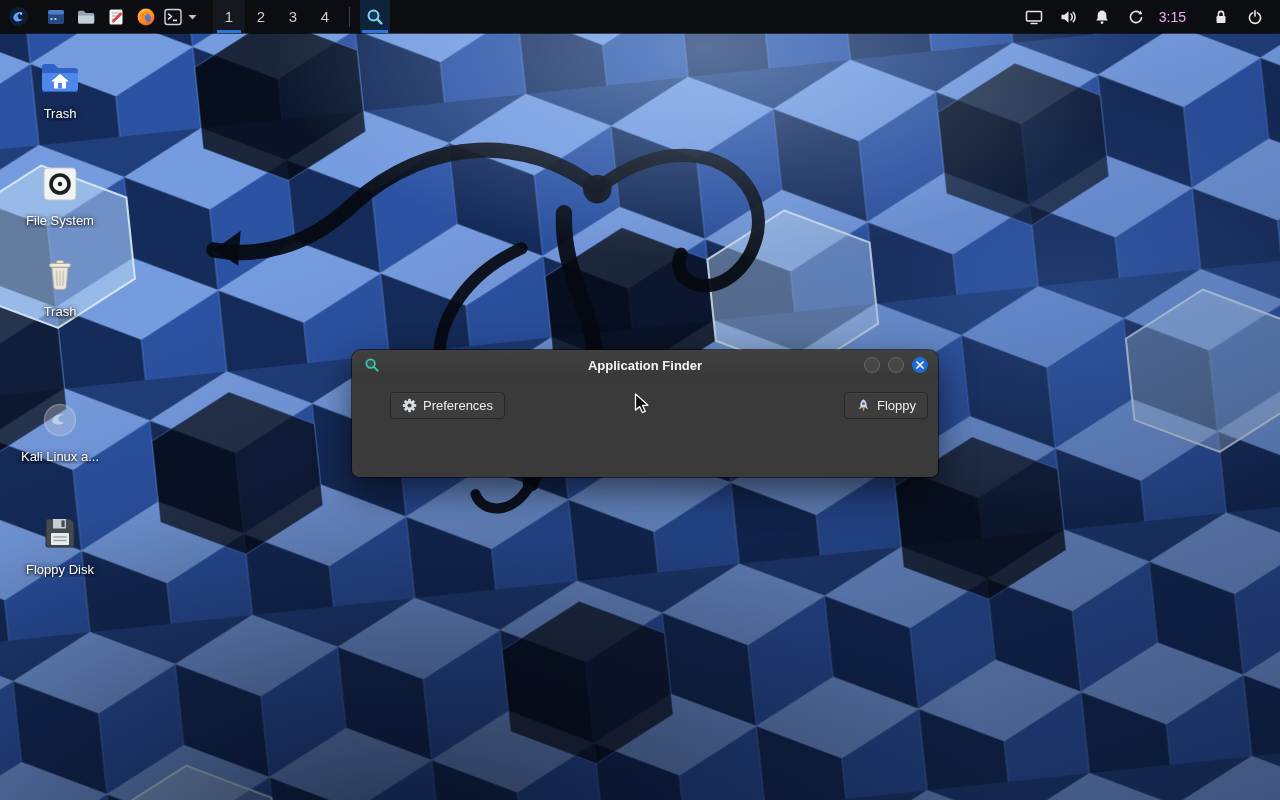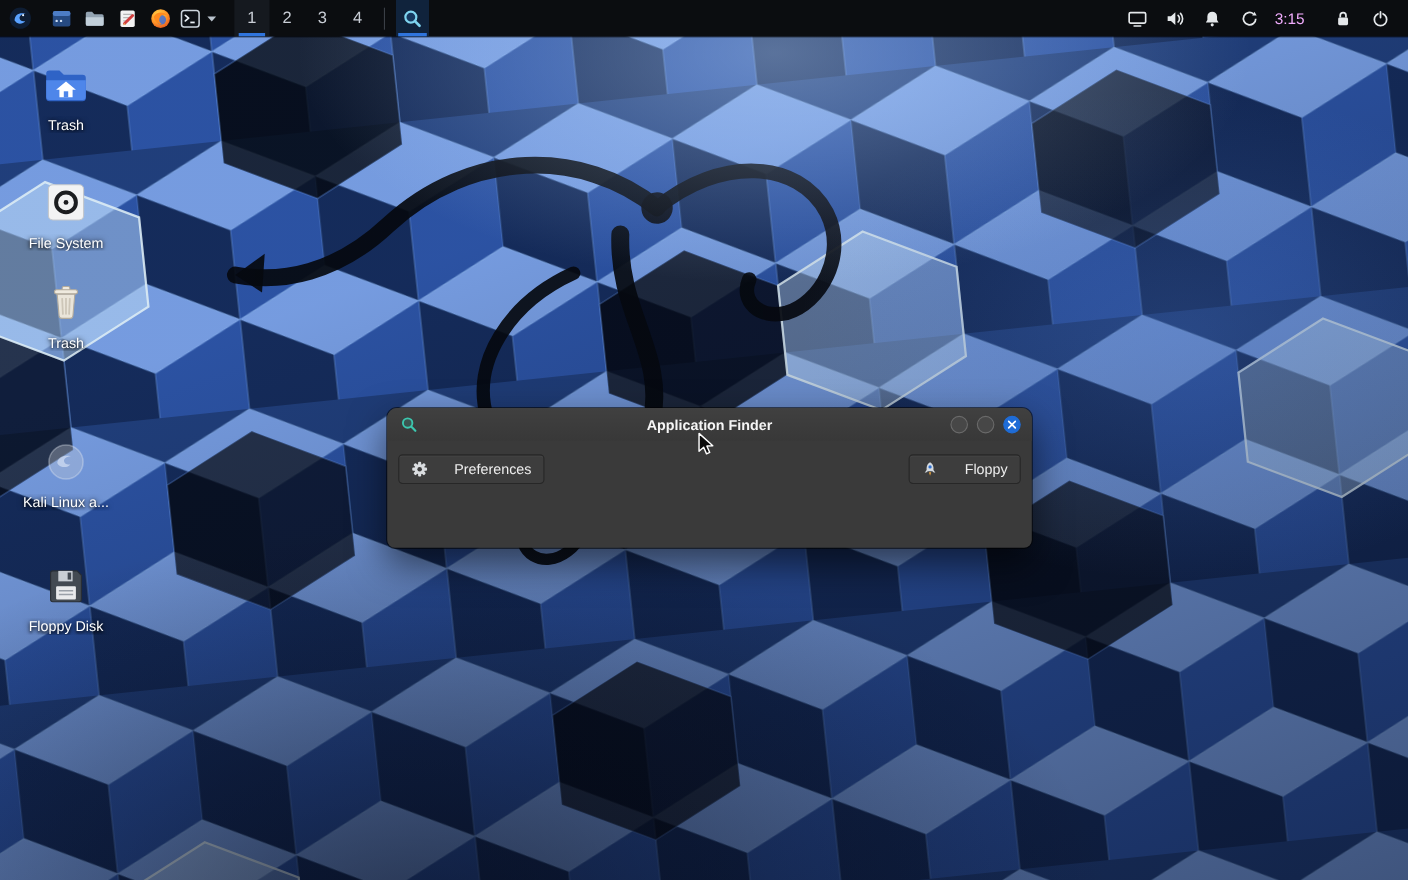--- a/index.html
+++ b/index.html
@@ -45,43 +45,43 @@
              justify-content:center;cursor:pointer;padding:0;}
   .clock{color:#f0abfc;font-size:14px;margin:0 10px 0 6px;cursor:default;}
   .lockbtn{margin-left:8px;}
   
   .desktop-icon{position:absolute;left:8px;width:104px;text-align:center;cursor:pointer;z-index:10;}
   .di-glyph{width:48px;height:48px;margin:0 auto;display:block;}
   .di-label{margin-top:5px;color:#fff;font-size:13px;line-height:15px;
             text-shadow:0 1px 3px rgba(0,0,0,.95),0 0 6px rgba(0,0,0,.6);
             white-space:nowrap;overflow:hidden;text-overflow:ellipsis;}
   
-  .finder{position:absolute;left:352px;top:371px;width:586px;height:127px;background:#3a3a3a;
+  .finder{position:absolute;left:352px;top:350px;width:586px;height:127px;background:#3a3a3a;
           border-radius:9px 9px 7px 7px;box-shadow:0 14px 34px rgba(0,0,0,.55),0 0 0 1px rgba(0,0,0,.55);
           z-index:40;}
   .titlebar{position:relative;height:30px;display:flex;align-items:center;justify-content:center;
             border-radius:9px 9px 0 0;background:linear-gradient(#404040,#383838);}
   .ticon{position:absolute;left:12px;top:7px;width:16px;height:16px;}
   .ttitle{color:#f5f5f5;font-size:13px;font-weight:bold;cursor:default;}
   .tcontrols{position:absolute;right:10px;top:7px;display:flex;gap:8px;}
   .wbtn{width:16px;height:16px;border-radius:50%;border:1px solid #6a6a6a;background:#474747;
         padding:0;cursor:pointer;display:flex;align-items:center;justify-content:center;box-sizing:border-box;}
   .wbtn.close{background:#1f6cd6;border-color:#1f6cd6;}
   .searchrow{display:flex;align-items:center;padding:13px 10px 0 16px;}
   .bigmag{width:30px;height:30px;flex:0 0 auto;}
   .inputwrap{position:relative;flex:1;margin-left:14px;}
   .query{width:100%;height:31px;box-sizing:border-box;background:#3e3e3e;border:2px solid #1c6fd4;
          border-radius:5px;color:#f3f3f3;font-size:13.5px;font-family:"Liberation Sans",sans-serif;
          padding:0 28px 0 9px;outline:none;caret-color:#fff;}
   .drop-arrow{position:absolute;right:9px;top:50%;transform:translateY(-54%);color:#d8d8d8;
               font-size:15px;line-height:1;cursor:pointer;}
   .btnrow{display:flex;justify-content:space-between;align-items:center;padding:12px 10px 0 10px;}
-  .fbtn{display:flex;align-items:center;gap:24px;height:27px;padding:0 11px;background:#3d3d3d;
+  .fbtn{display:flex;align-items:center;gap:6px;height:27px;padding:0 11px;background:#3d3d3d;
         border:1px solid #272727;box-shadow:inset 0 1px 0 rgba(255,255,255,.05);border-radius:4px;
-        color:#ededed;font-size:13px;font-family:"Liberation Sans",sans-serif;cursor:pointer;}
+        color:#ededed;font-size:13px;font-family:"Liberation Sans",sans-serif;cursor:pointer;margin-left:28px;}
   
   .cursor{position:absolute;left:634px;top:393px;z-index:60;pointer-events:none;}
 </style>
 </head>
 <body>
 
 <div class="wallpaper">
   <svg class="bg-svg" viewBox="0 0 1600 1100">
     <defs>
       <pattern id="cubes" width="160" height="240" patternUnits="userSpaceOnUse">

